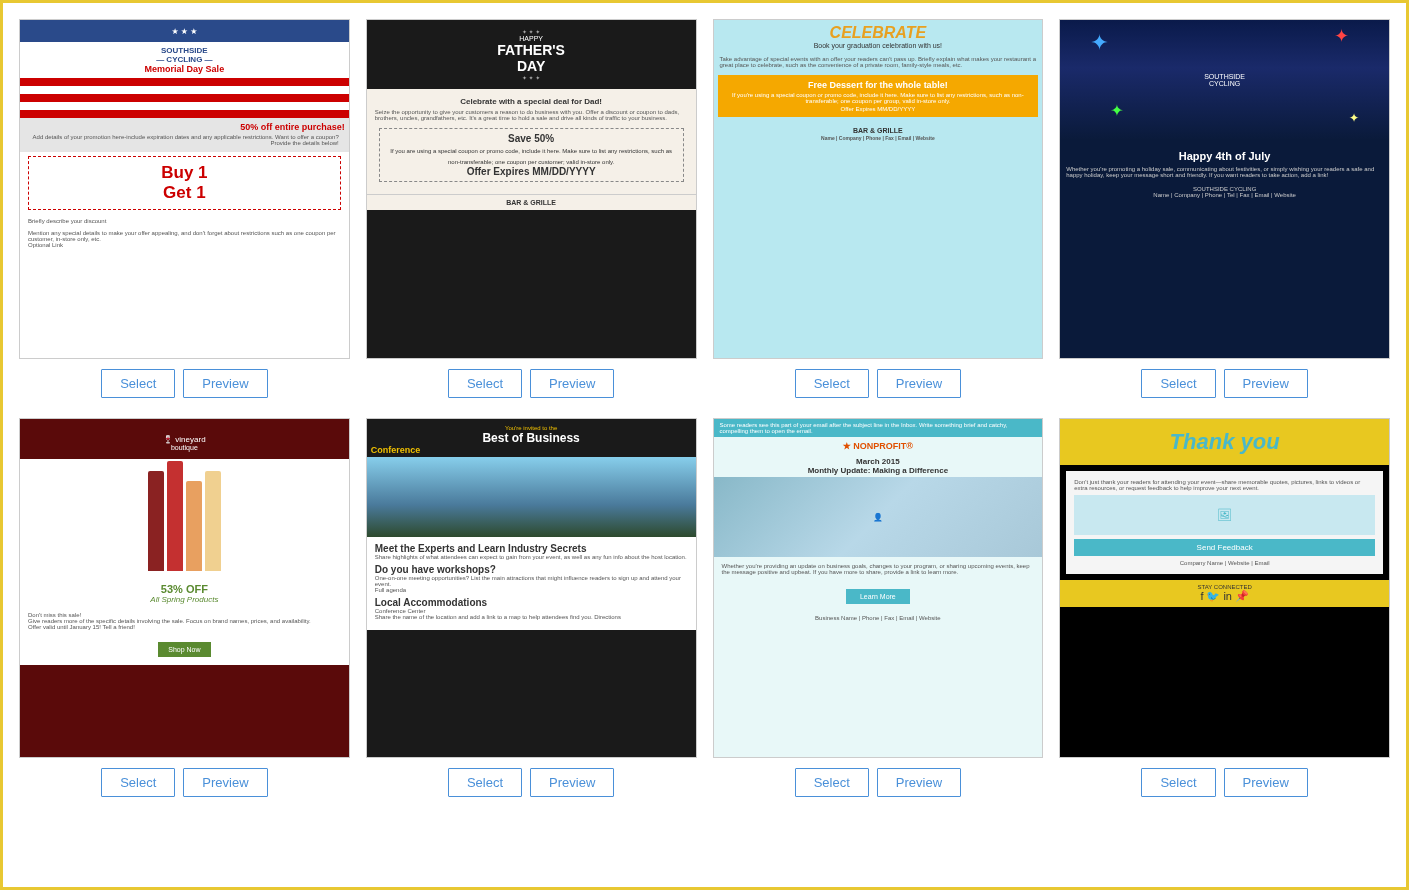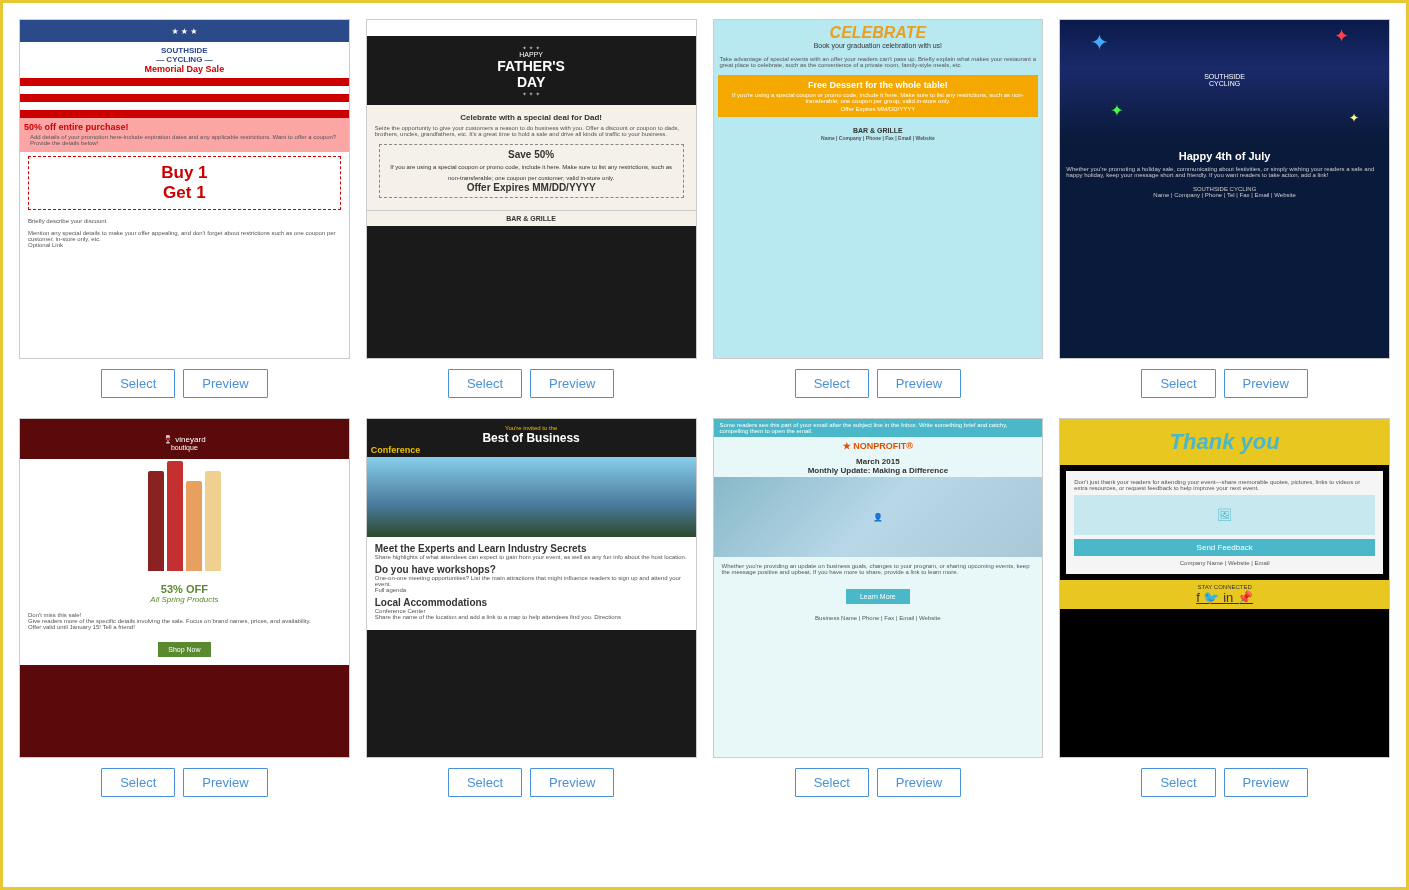--- a/index.html
+++ b/index.html
@@ -62,27 +62,27 @@
       flex-direction: column;
       font-size: 7px;
       overflow: hidden;
     }
 
     
     .tpl-memorial { background: #fff; }
     .tpl-memorial .top-bar { background: #2a4a8a; height: 22px; display: flex; align-items: center; justify-content: center; color: #fff; font-size: 8px; }
     .tpl-memorial .logo { text-align: center; padding: 4px; font-size: 8px; font-weight: bold; color: #2a4a8a; }
     .tpl-memorial .hero { background: repeating-linear-gradient(0deg, #c00 0px, #c00 8px, #fff 8px, #fff 16px); height: 40px; }
-    .tpl-memorial .sale-badge { background: #fca5a5; text-align: left; padding: 4px; }
+    .tpl-memorial .sale-badge { background: #e5e5e5; text-align: right; padding: 4px; }
     .tpl-memorial .sale-badge .pct { color: #c00; font-size: 9px; font-weight: bold; }
     .tpl-memorial .body-text { padding: 4px 8px; color: #555; font-size: 6px; }
     .tpl-memorial .bogo { text-align: center; color: #c00; font-size: 17px; font-weight: bold; padding: 6px; border: 1px dashed #c00; margin: 4px 8px; }
 
     
-    .tpl-fathers { background: #1a1a1a; margin-top: 16px; }
+    .tpl-fathers { background: #1a1a1a; }
     .tpl-fathers .header { background: #1a1a1a; text-align: center; padding: 8px; }
     .tpl-fathers .header .happy { color: #fff; font-size: 7px; }
     .tpl-fathers .header .fd { color: #fff; font-size: 14px; font-weight: bold; }
     .tpl-fathers .body-section { background: #f5f0e8; padding: 8px; }
     .tpl-fathers .celebrate { color: #333; font-size: 8px; font-weight: bold; text-align: center; }
     .tpl-fathers .desc { color: #555; font-size: 6px; padding: 3px 0; }
     .tpl-fathers .save { color: #333; font-size: 10px; font-weight: bold; text-align: center; border: 1px dashed #888; margin: 4px; padding: 4px; }
     .tpl-fathers .footer { background: #f5f0e8; padding: 4px; text-align: center; }
 
     
@@ -348,21 +348,21 @@
         <div class="body">
           <div class="desc">Don't just thank your readers for attending your event—share memorable quotes, pictures, links to videos or extra resources, or request feedback to help improve your next event.</div>
           <div class="img-placeholder">
             <span style="font-size:12px;color:#4ab8c8;">🖼</span>
           </div>
           <div class="feedback-btn">Send Feedback</div>
           <div style="font-size:6px;color:#555;text-align:center;">Company Name | Website | Email</div>
         </div>
         <div class="footer">
           <div style="font-size:6px;">STAY CONNECTED</div>
-          <div style="font-size:13px;text-decoration:underline;">f 🐦 in 📌</div>
+          <div style="font-size:11px;">f 🐦 in 📌</div>
         </div>
       </div>
       <div class="card-footer">
         
         
       </div>
     </div>
     <div class="card-actions">
       <button class="btn">Select</button>
       <button class="btn">Preview</button>

